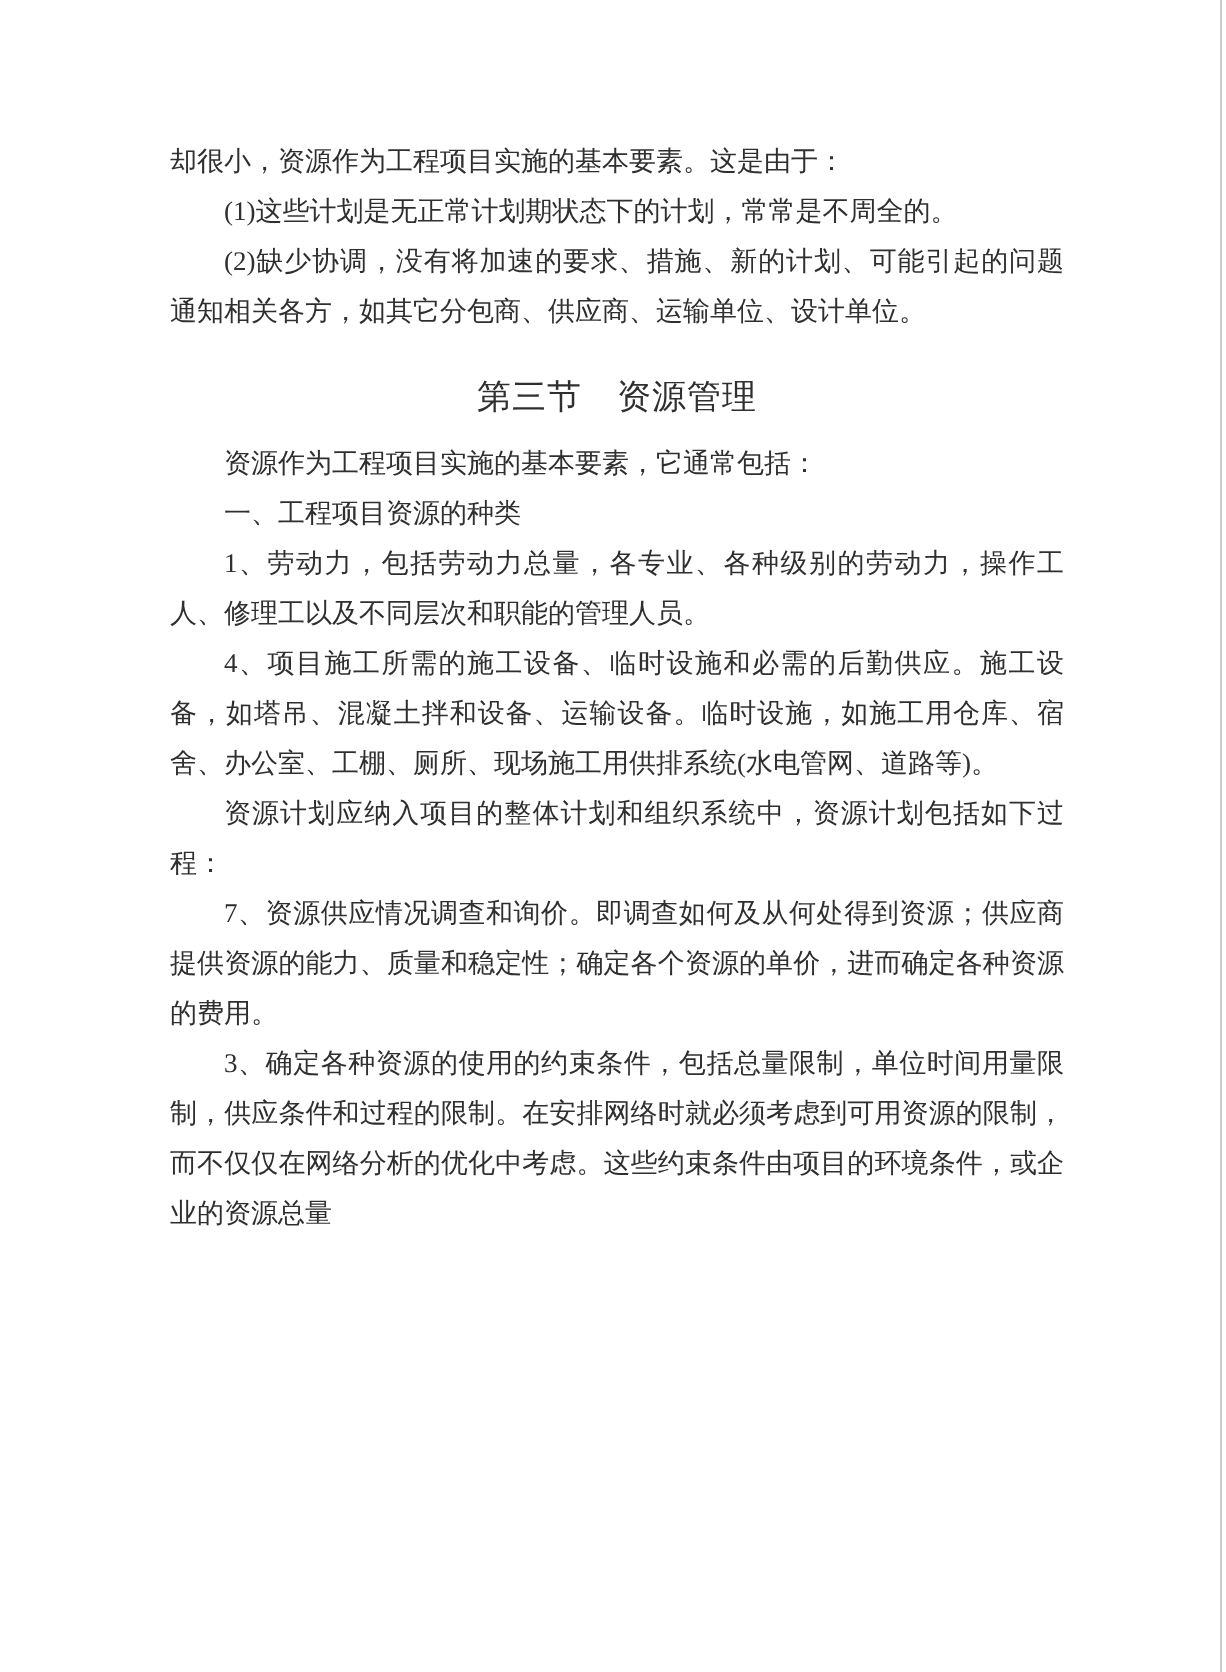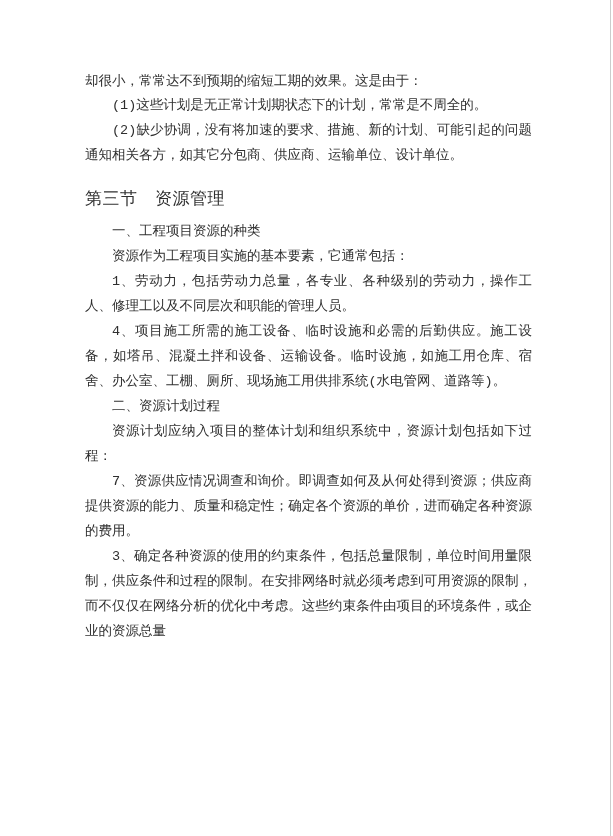--- a/index.html
+++ b/index.html
@@ -16,50 +16,49 @@
     position: absolute;
     left: 85px;
     top: 68px;
     width: 447px;
     font-size: 13.5px;
     line-height: 25px;
     text-align: justify;
     text-justify: inter-character;
   }
   .textblock p { margin: 0; }
-  .textblock p.indent { text-indent: 2em; font-family: Liberation Mono, monospace; }
+  .textblock p.indent { text-indent: 2em; }
   .section-heading {
     font-size: 17px;
     font-weight: normal;
     line-height: 28px;
     margin: 17px 0 6px 0;
-    text-align: left;
+    text-align: center;
     letter-spacing: 0.5px;
   }
   .page-edge-line {
     position: absolute;
     top: 0;
     right: 2px;
     width: 1px;
     height: 836px;
     background: #cccccc;
   }
 </style>
 </head>
 <body>
 
 <div class="page">
   <div class="textblock">
-    <p>却很小，常常达不到预期的缩短工期的效果。这是由于：</p>
+    <p>却很小，资源作为工程项目实施的基本要素。这是由于：</p>
     <p class="indent">(1)这些计划是无正常计划期状态下的计划，常常是不周全的。</p>
     <p class="indent">(2)缺少协调，没有将加速的要求、措施、新的计划、可能引起的问题通知相关各方，如其它分包商、供应商、运输单位、设计单位。</p>
     <h2 class="section-heading">第三节　资源管理</h2>
+    <p class="indent">资源作为工程项目实施的基本要素，它通常包括：</p>
     <p class="indent">一、工程项目资源的种类</p>
-    <p class="indent">资源作为工程项目实施的基本要素，它通常包括：</p>
     <p class="indent">1、劳动力，包括劳动力总量，各专业、各种级别的劳动力，操作工人、修理工以及不同层次和职能的管理人员。</p>
     <p class="indent">4、项目施工所需的施工设备、临时设施和必需的后勤供应。施工设备，如塔吊、混凝土拌和设备、运输设备。临时设施，如施工用仓库、宿舍、办公室、工棚、厕所、现场施工用供排系统(水电管网、道路等)。</p>
-    <p class="indent">二、资源计划过程</p>
     <p class="indent">资源计划应纳入项目的整体计划和组织系统中，资源计划包括如下过程：</p>
     <p class="indent">7、资源供应情况调查和询价。即调查如何及从何处得到资源；供应商提供资源的能力、质量和稳定性；确定各个资源的单价，进而确定各种资源的费用。</p>
     <p class="indent">3、确定各种资源的使用的约束条件，包括总量限制，单位时间用量限制，供应条件和过程的限制。在安排网络时就必须考虑到可用资源的限制，而不仅仅在网络分析的优化中考虑。这些约束条件由项目的环境条件，或企业的资源总量</p>
   </div>
   <div class="page-edge-line"></div>
 </div>
 
 </body></html>

